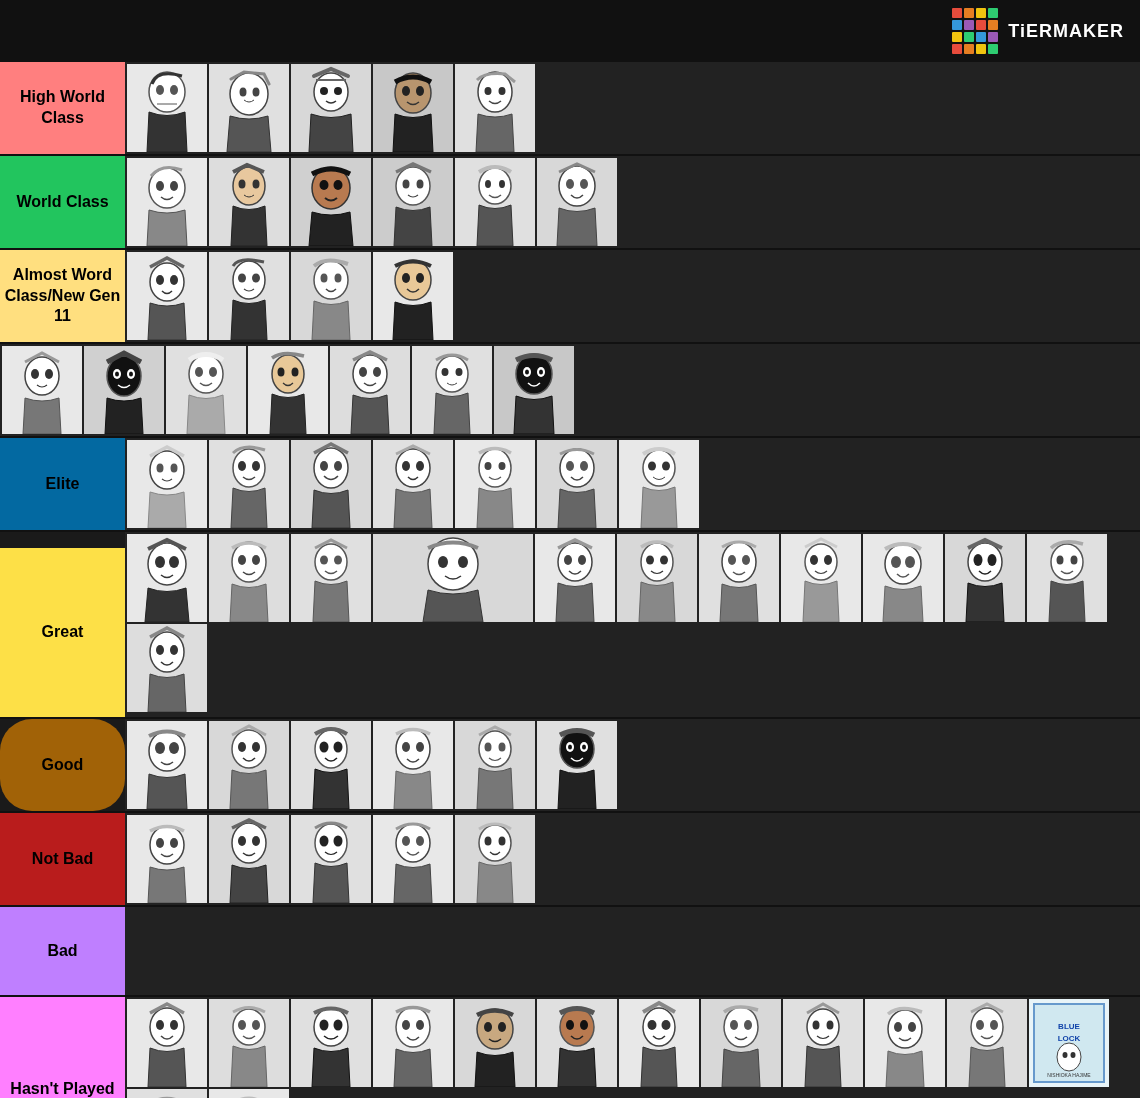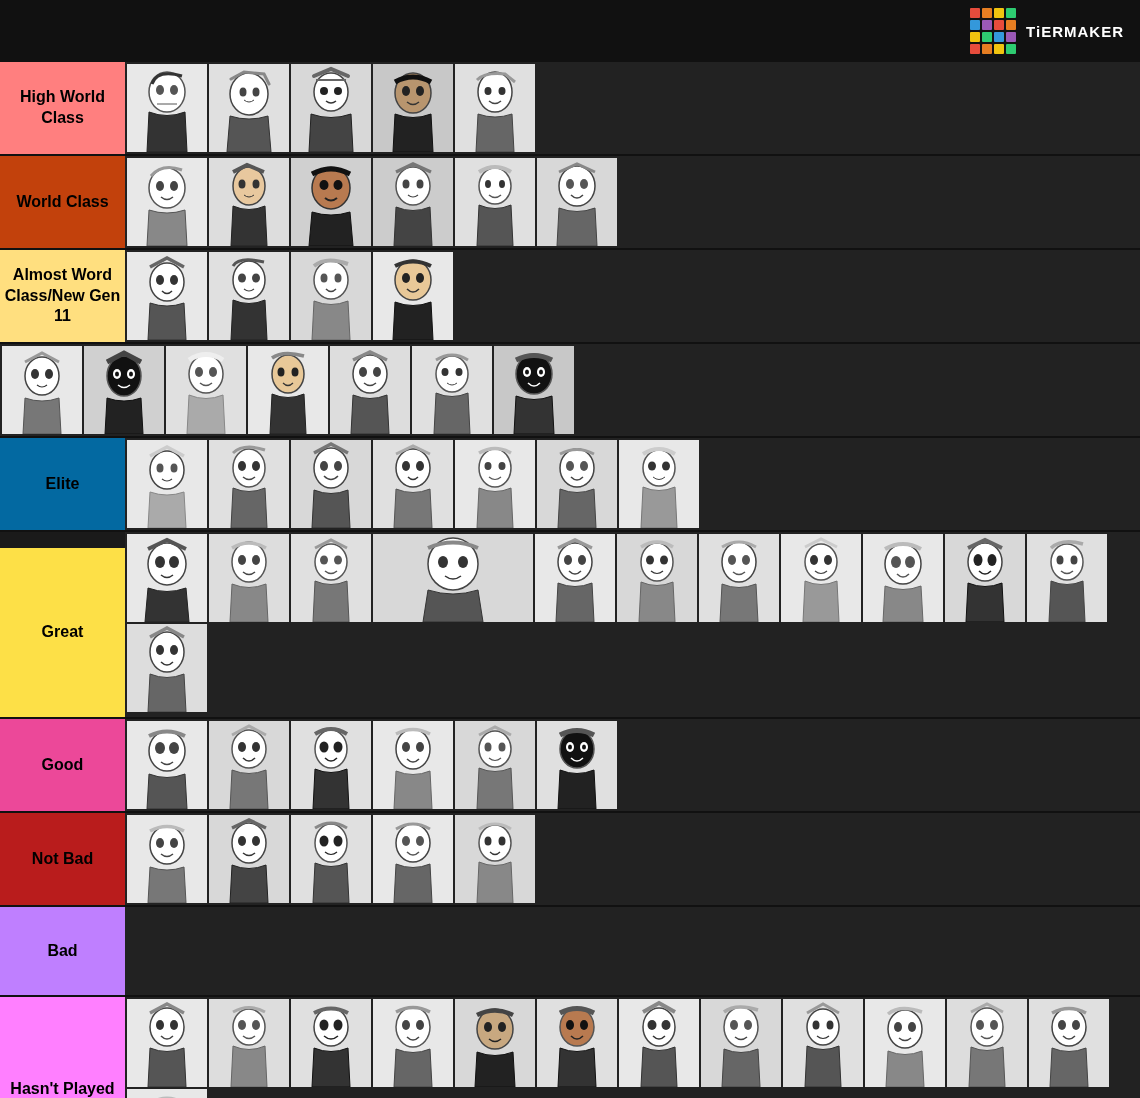--- a/index.html
+++ b/index.html
@@ -32,21 +32,21 @@
       grid-template-columns: repeat(4, 10px);
       grid-template-rows: repeat(4, 10px);
       gap: 2px;
     }
     .logo-cell {
       width: 10px;
       height: 10px;
       border-radius: 1px;
     }
     .logo-text {
-      font-size: 15px;
+      font-size: 18px;
       font-weight: bold;
       color: white;
       letter-spacing: 1px;
     }
     .tier-row {
       display: flex;
       flex-direction: row;
       min-height: 90px;
       border-bottom: 2px solid #111;
     }
@@ -92,26 +92,26 @@
       position: relative;
       overflow: hidden;
     }
     .char-img svg {
       width: 100%;
       height: 100%;
     }
 
     
     .tier-hwc { background-color: #ff7f7f; }
-    .tier-wc { background-color: #c2410c; }
+    .tier-wc { background-color: #22c55e; }
     .tier-awc { background-color: #ffdf7f; }
     .tier-se { background-color: #ffff7f; }
     .tier-elite { background-color: #0369a1; }
     .tier-great { background-color: #fde047; margin-top: 16px; }
-    .tier-good { background-color: #ec4899; }
+    .tier-good { background-color: #a16207; border-radius: 32px; }
     .tier-notbad { background-color: #b91c1c; }
     .tier-bad { background-color: #bf7fff; }
     .tier-hasnt { background-color: #ff7fff; }
 
     
     .tier-row.tall .tier-items {
       min-height: 180px;
     }
   </style>
 </head>
@@ -1029,20 +1029,35 @@
             <ellipse cx="33" cy="26" rx="4" ry="5" fill="#555"></ellipse>
             <ellipse cx="47" cy="26" rx="4" ry="5" fill="#555"></ellipse>
             <path d="M34 37 Q40 42 46 37" stroke="#555" stroke-width="1.5" fill="none"></path>
             <path d="M24 48 Q40 55 56 48 L58 88 L22 88 Z" fill="#777" stroke="#555" stroke-width="1"></path>
             <path d="M24 13 L40 5 L56 13" stroke="#aaa" stroke-width="3" fill="none"></path>
           </svg>
         </div>
       </div>
       <div class="tier-item">
         <div class="char-img">
+
+          <svg viewBox="0 0 80 88" xmlns="http://www.w3.org/2000/svg">
+            <rect width="80" height="88" fill="#e8f4f8"></rect>
+            <rect x="5" y="5" width="70" height="78" fill="#d0e8f0" stroke="#6699cc" stroke-width="2"></rect>
+            <text x="40" y="30" font-size="8" text-anchor="middle" fill="#1144aa" font-weight="bold">BLUE</text>
+            <text x="40" y="42" font-size="8" text-anchor="middle" fill="#1144aa" font-weight="bold">LOCK</text>
+            <ellipse cx="40" cy="58" rx="12" ry="14" fill="#fff" stroke="#444" stroke-width="1"></ellipse>
+            <ellipse cx="36" cy="56" rx="2.5" ry="3" fill="#333"></ellipse>
+            <ellipse cx="44" cy="56" rx="2.5" ry="3" fill="#333"></ellipse>
+            <text x="40" y="78" font-size="5" text-anchor="middle" fill="#333">NISHIOKA HAJIME</text>
+          </svg>
+        </div>
+      </div>
+      <div class="tier-item">
+        <div class="char-img">
           <svg viewBox="0 0 80 88" xmlns="http://www.w3.org/2000/svg">
             <rect width="80" height="88" fill="#e0e0e0"></rect>
             <ellipse cx="40" cy="28" rx="17" ry="19" fill="#fff" stroke="#444" stroke-width="1.5"></ellipse>
             <ellipse cx="33" cy="26" rx="4" ry="5" fill="#444"></ellipse>
             <ellipse cx="47" cy="26" rx="4" ry="5" fill="#444"></ellipse>
             <path d="M34 37 Q40 43 46 37" stroke="#444" stroke-width="1.5" fill="none"></path>
             <path d="M23 49 Q40 56 57 49 L59 88 L21 88 Z" fill="#666" stroke="#444" stroke-width="1"></path>
             <path d="M23 14 Q40 5 57 14" stroke="#999" stroke-width="3.5" fill="none"></path>
           </svg>
         </div>

